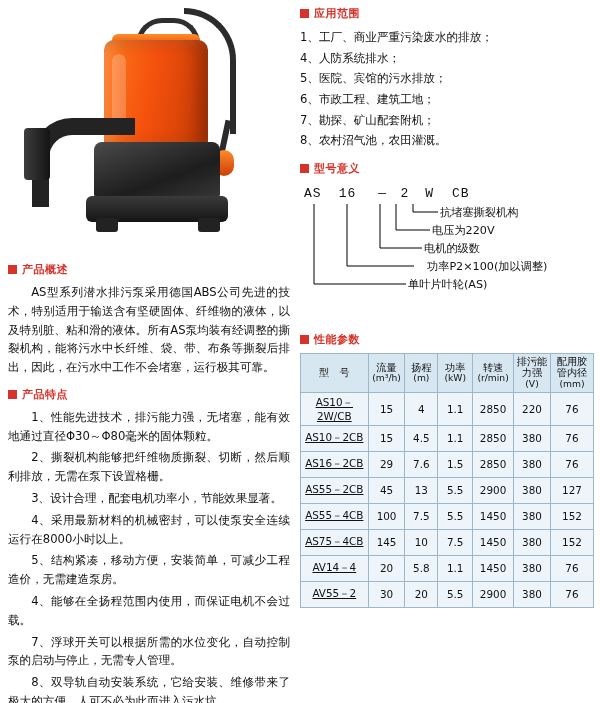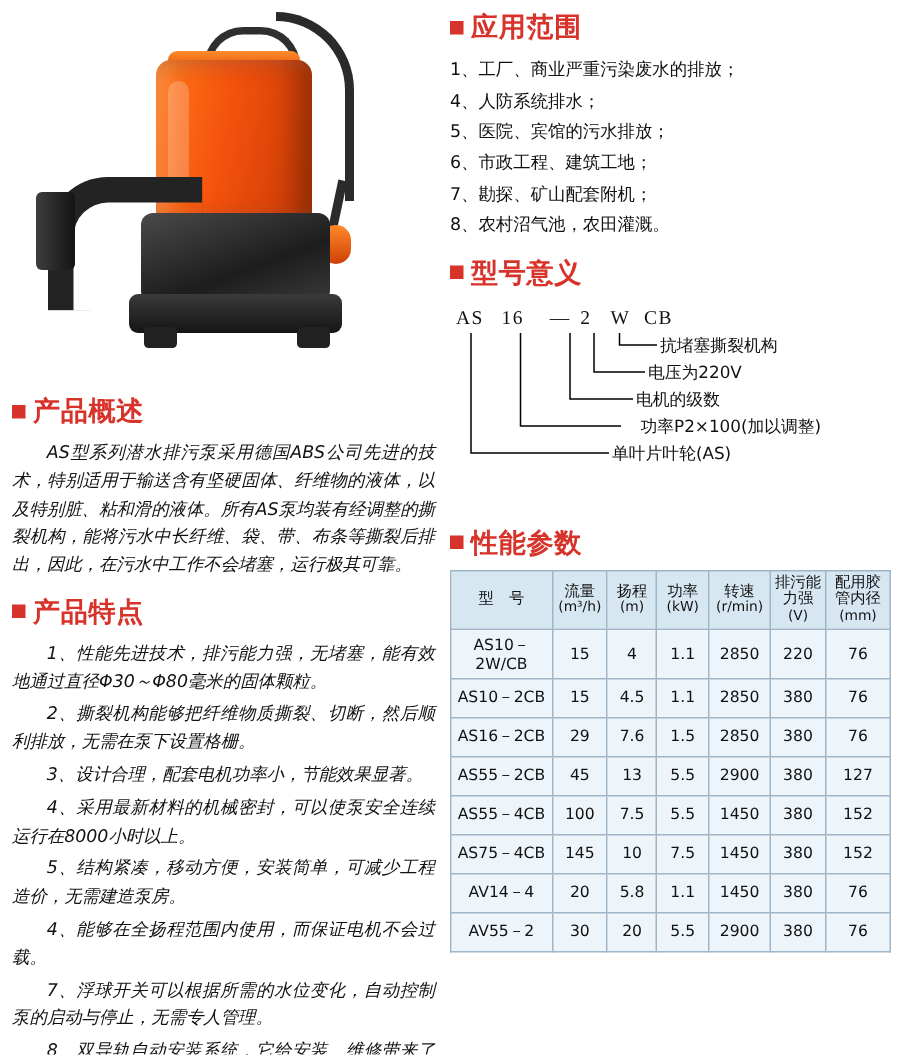--- a/index.html
+++ b/index.html
@@ -12,21 +12,21 @@
     overflow:hidden;
   }
   .page{position:relative;width:600px;height:703px;}
 
   
   .sec-head{display:flex;align-items:center;gap:5px;margin:0 0 6px 0;}
   .sec-head .bullet{
     width:9px;height:9px;background:#d8332a;display:inline-block;flex:none;
   }
   .sec-head .txt{
-    font-size:18px;font-weight:bold;color:#d8332a;letter-spacing:.5px;
+    font-size:11px;font-weight:bold;color:#d8332a;letter-spacing:.5px;
     font-family:"DejaVu Sans","Liberation Sans",sans-serif;
   }
 
   
   .left{position:absolute;left:8px;top:0;width:282px;}
 
   .photo{
     position:relative;width:282px;height:252px;
     background:#ffffff;
     overflow:hidden;
@@ -86,35 +86,35 @@
     background:linear-gradient(180deg,#ff8a2a,#cf3f05);border-radius:10px;
   }
   .pump-stripe{
     position:absolute;left:100px;top:150px;width:96px;height:5px;background:#c9351b;
     border-radius:2px;
   }
 
   .body-txt{
     font-size:11.6px;line-height:1.62;text-align:justify;color:#111;
   }
-  .body-txt p{margin:0 0 3px 0;font-style:italic;}
+  .body-txt p{margin:0 0 3px 0;}
   .indent{text-indent:2em;}
 
   .left-sec{margin-top:10px;}
 
   
   .right{position:absolute;left:300px;top:6px;width:294px;}
   .app-list{font-size:11.6px;line-height:1.78;margin:0;padding:0;list-style:none;}
   .app-list li{white-space:nowrap;}
 
   
   .model-wrap{position:relative;height:150px;margin-top:4px;}
   .model-code{
     position:absolute;left:4px;top:4px;font-size:13px;letter-spacing:1px;
-    font-family:Liberation Serif, serif;
+    font-family:Liberation Mono, monospace;
   }
   .model-code span{display:inline-block;}
   .mc-as{width:26px;} .mc-16{width:26px;} .mc-dash{width:18px;text-align:center;}
   .mc-2{width:16px;} .mc-w{width:18px;} .mc-cb{width:28px;}
 
   .leaders{position:absolute;left:0;top:0;width:294px;height:150px;}
   .model-labels{position:absolute;left:140px;top:22px;font-size:11.2px;line-height:1;}
   .model-labels div{position:absolute;white-space:nowrap;}
 
   
@@ -122,21 +122,21 @@
   table{border-collapse:collapse;width:294px;font-size:10.4px;table-layout:fixed;}
   th,td{
     border:1px solid #9fb6c9;text-align:center;padding:3px 1px;height:19px;
     background:#eef5fa;color:#111;
   }
   thead th{
     background:#d7e7f2;font-weight:normal;font-size:10.2px;line-height:1.15;
     padding:2px 1px;height:32px;
   }
   thead th small{display:block;font-size:9.2px;}
-  td.model{text-align:center;}
+  td.model{text-align:center;text-decoration:underline;}
   col.c0{width:66px;} col.c1{width:36px;} col.c2{width:32px;}
   col.c3{width:34px;} col.c4{width:40px;} col.c5{width:36px;} col.c6{width:42px;}
 </style>
 </head>
 <body>
 
 <div class="page">
 
   <div class="left">
 

